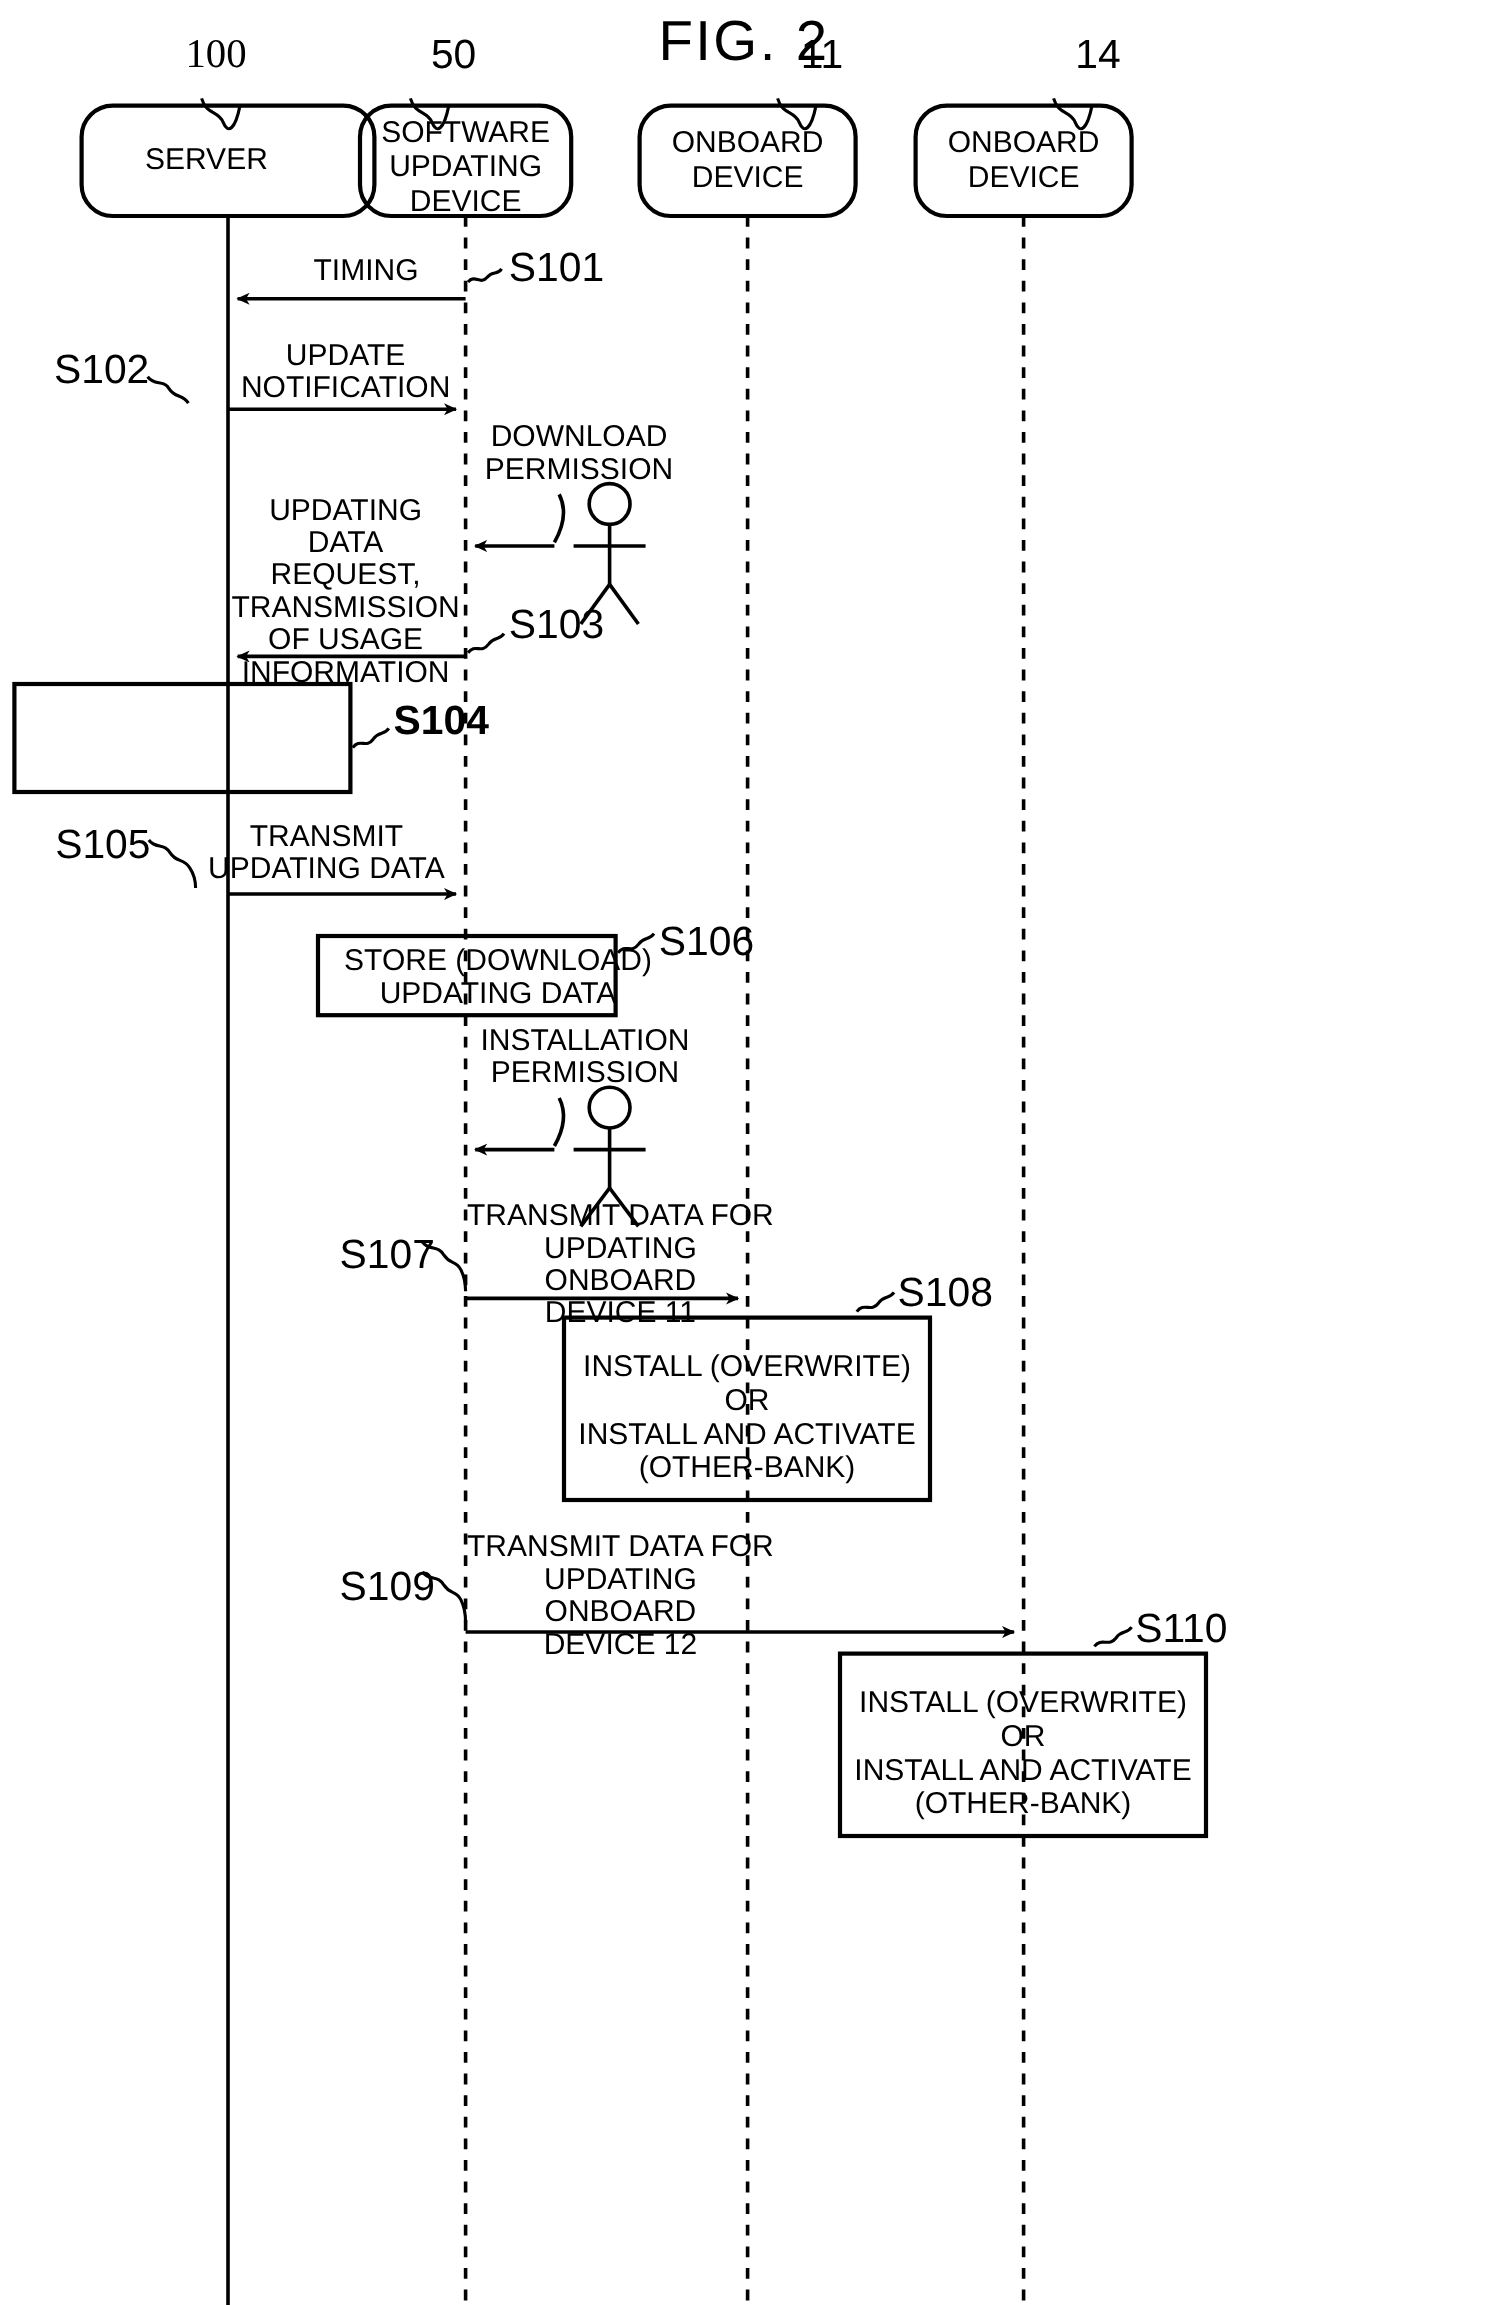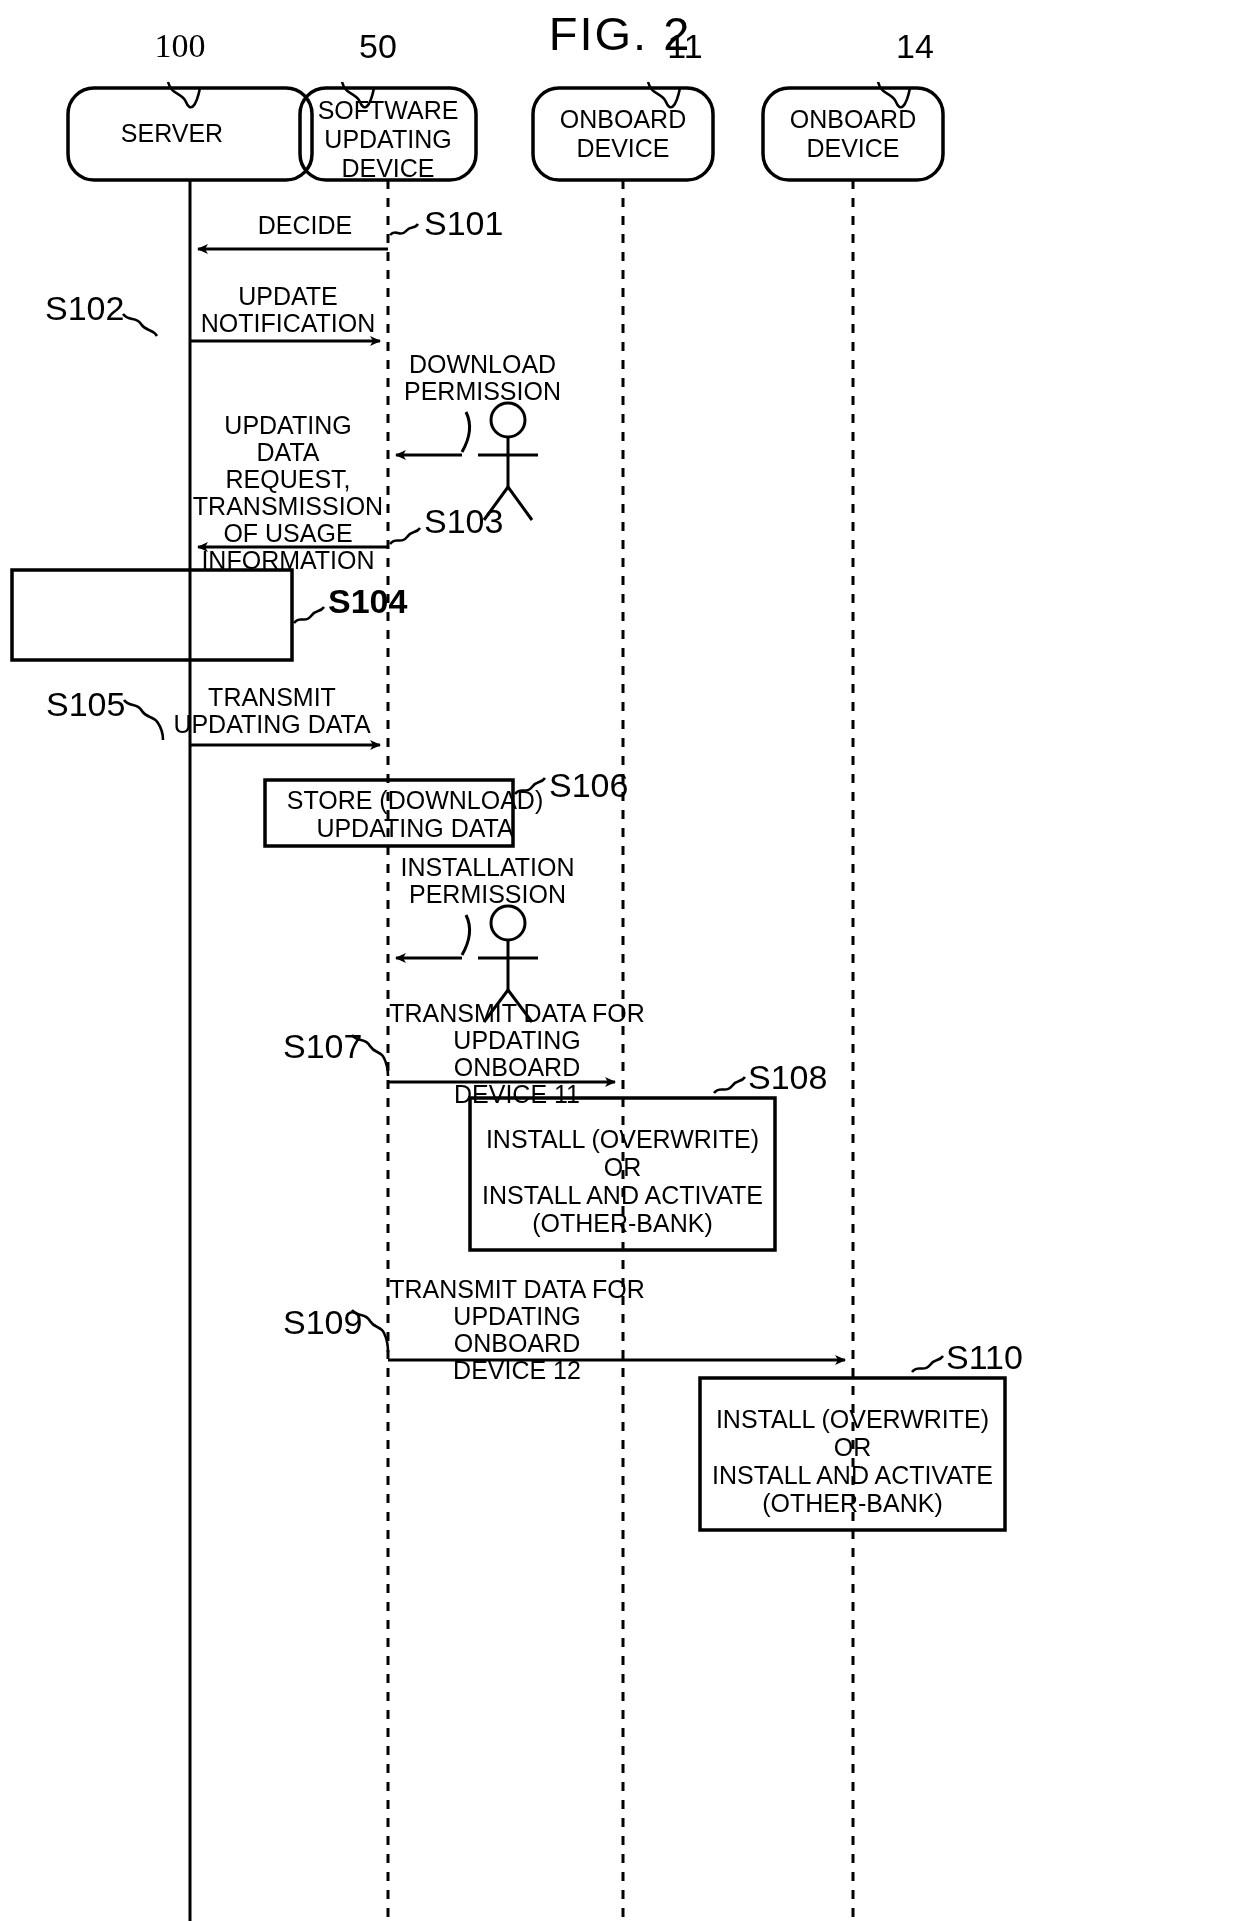--- a/index.html
+++ b/index.html
@@ -205,21 +205,21 @@
 
   <div class="actor-label" style="left:68px; top:119px; width:208px;">SERVER</div>
   <div class="actor-label" style="left:296px; top:96px; width:184px;">SOFTWARE
 UPDATING
 DEVICE</div>
   <div class="actor-label" style="left:533px; top:105px; width:180px;">ONBOARD
 DEVICE</div>
   <div class="actor-label" style="left:763px; top:105px; width:180px;">ONBOARD
 DEVICE</div>
 
-  <div class="msg-label" style="left:225px; top:212px; width:160px;">DECIDE</div>
+  <div class="msg-label" style="left:225px; top:212px; width:160px;">TIMING</div>
   <div class="stepnum" style="left:424px; top:205px;">S101</div>
 
   <div class="msg-label" style="left:190px; top:283px; width:196px;">UPDATE
 NOTIFICATION</div>
   <div class="stepnum" style="left:45px; top:290px;">S102</div>
 
   <div class="msg-label" style="left:390px; top:351px; width:185px;">DOWNLOAD
 PERMISSION</div>
 
   <div class="msg-label" style="left:190px; top:412px; width:196px;">UPDATING DATA

